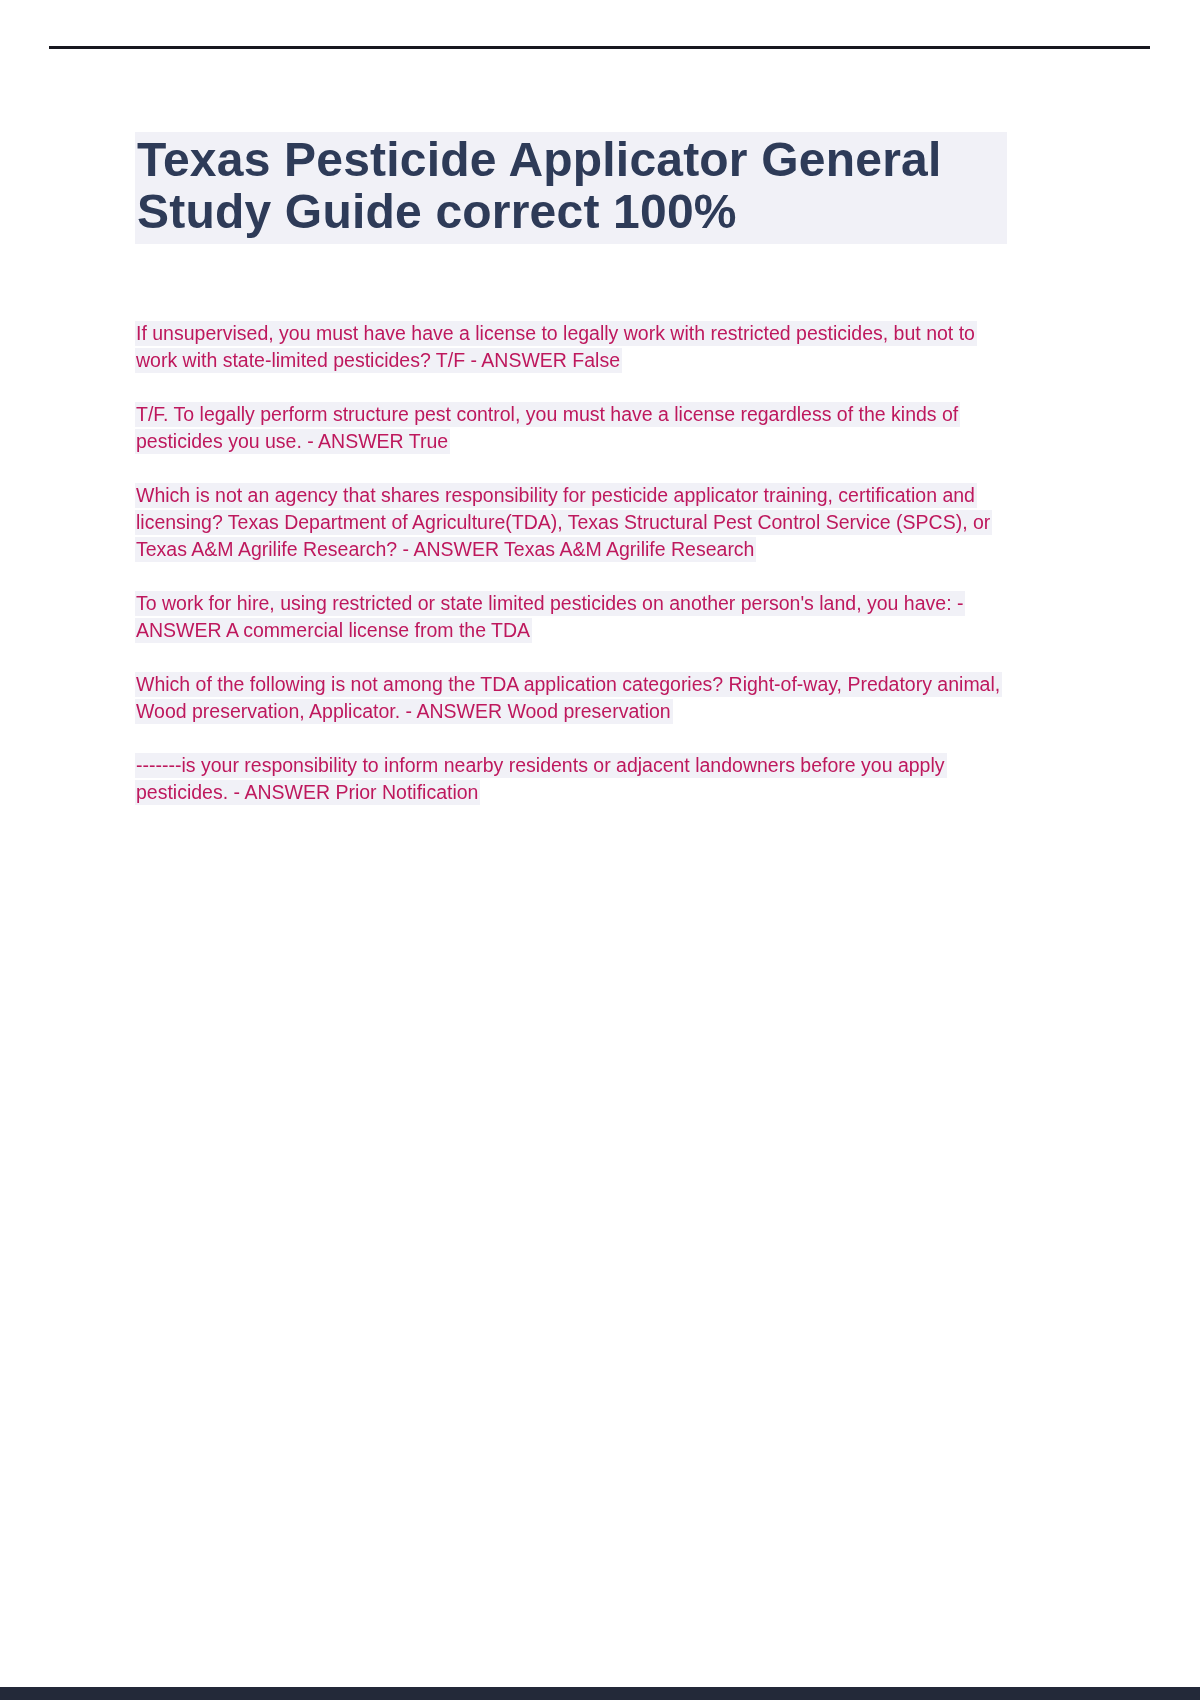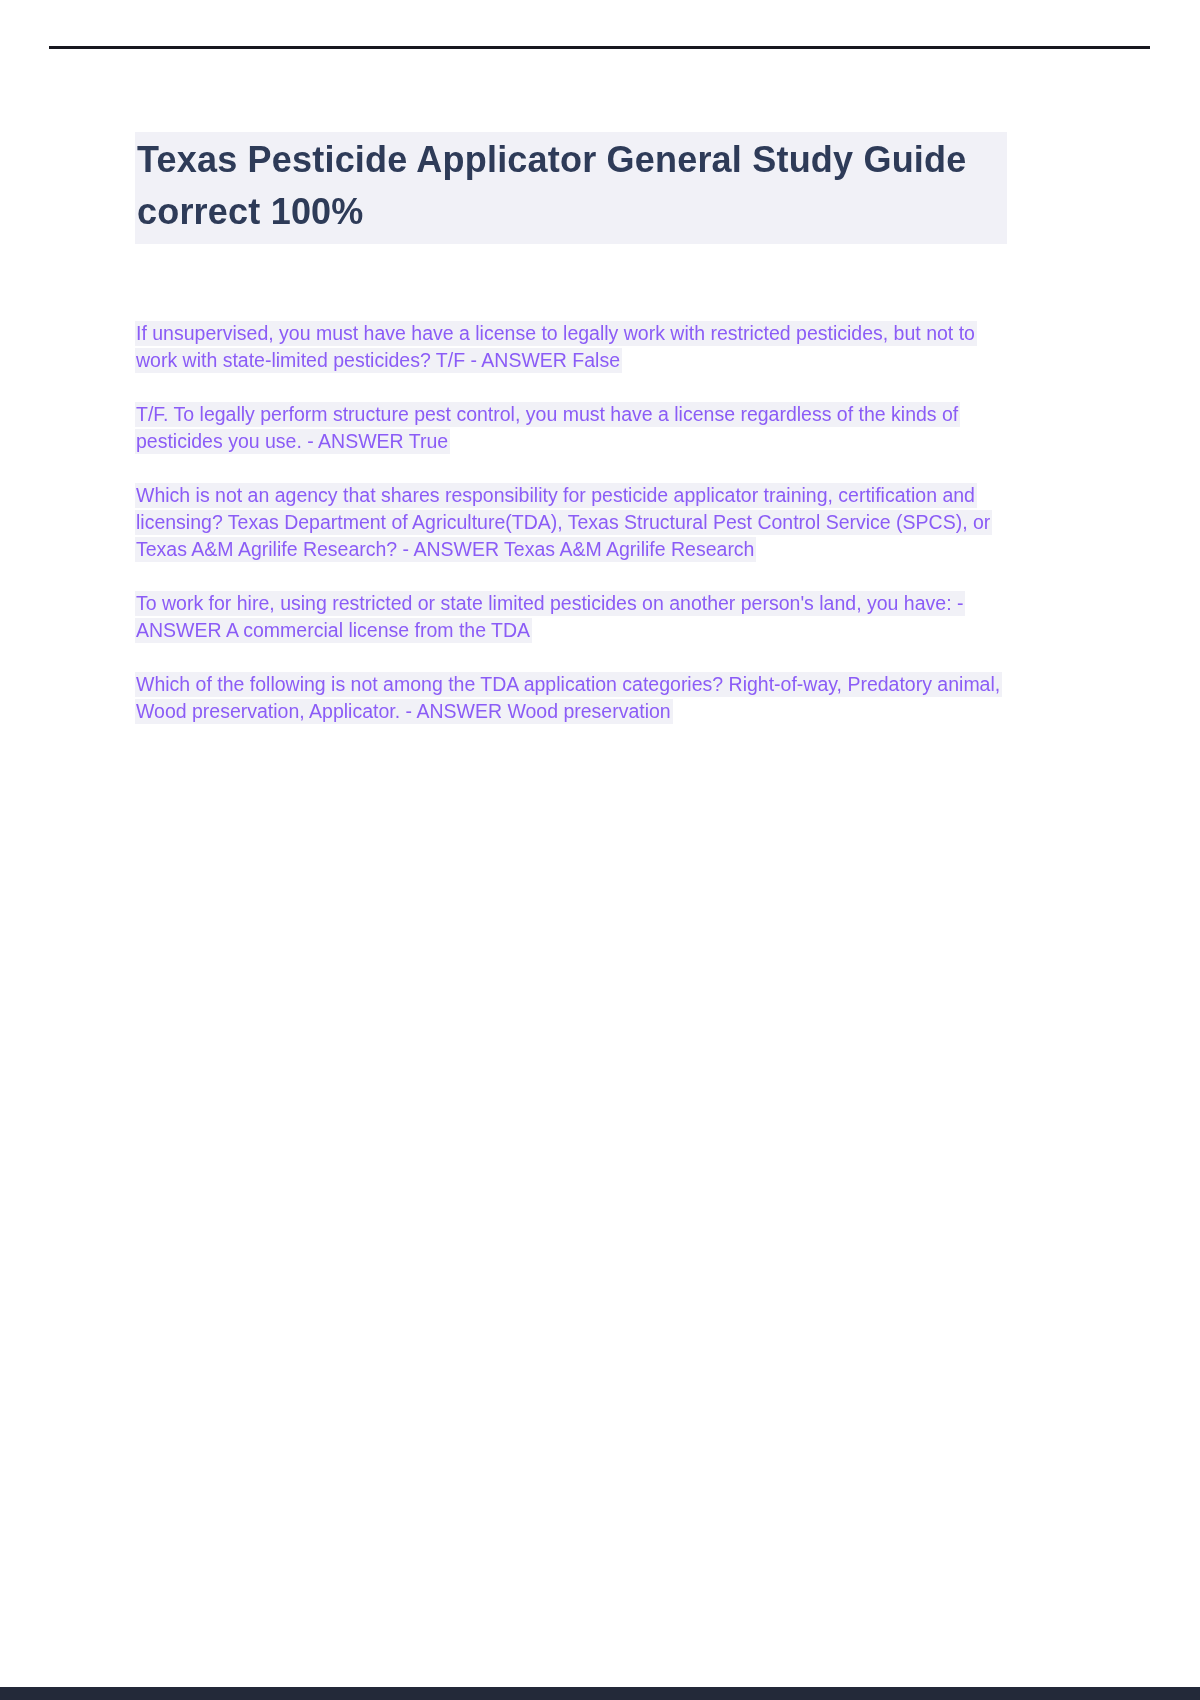--- a/index.html
+++ b/index.html
@@ -29,34 +29,34 @@
     left: 135px;
     width: 872px;
   }
   .title-block {
     background: #f1f1f7;
     display: block;
     padding: 2px 0 6px 2px;
   }
   .title {
     margin: 0;
-    font-size: 36px;
+    font-size: 48px;
     font-weight: bold;
     line-height: 52px;
     color: #2e3b58;
     letter-spacing: 0.2px;
   }
   .qa-list {
     margin-top: 76px;
   }
   .qa {
     margin: 16px 0 27px 0;
     font-size: 19.5px;
     line-height: 27px;
-    color: #8b5cf6;
+    color: #be185d;
   }
   .qa .hl {
     background: #f1f1f7;
     box-decoration-break: clone;
     -webkit-box-decoration-break: clone;
     padding: 1px 2px 2px 1px;
   }
   .footer-bar {
     position: absolute;
     bottom: 0;
@@ -79,19 +79,20 @@
       <h1 class="title">Texas Pesticide Applicator General Study Guide correct 100%</h1>
     </div>
 
     <div class="qa-list">
 
     <p class="qa"><span class="hl">If unsupervised, you must have have a license to legally work with restricted pesticides, but not to work with state-limited pesticides? T/F - ANSWER False</span></p>
         <p class="qa"><span class="hl">T/F. To legally perform structure pest control, you must have a license regardless of the kinds of pesticides you use. - ANSWER True</span></p>
         <p class="qa"><span class="hl">Which is not an agency that shares responsibility for pesticide applicator training, certification and licensing? Texas Department of Agriculture(TDA), Texas Structural Pest Control Service (SPCS), or Texas A&amp;M Agrilife Research? - ANSWER Texas A&amp;M Agrilife Research</span></p>
         <p class="qa"><span class="hl">To work for hire, using restricted or state limited pesticides on another person's land, you have: - ANSWER A commercial license from the TDA</span></p>
         <p class="qa"><span class="hl">Which of the following is not among the TDA application categories? Right-of-way, Predatory animal, Wood preservation, Applicator. - ANSWER Wood preservation</span></p>
+        <p class="qa"><span class="hl">-------is your responsibility to inform nearby residents or adjacent landowners before you apply pesticides. - ANSWER Prior Notification</span></p>
       </div>
 
   </div>
 
   <div class="footer-bar"></div>
 
 </div>
 
 </body></html>

